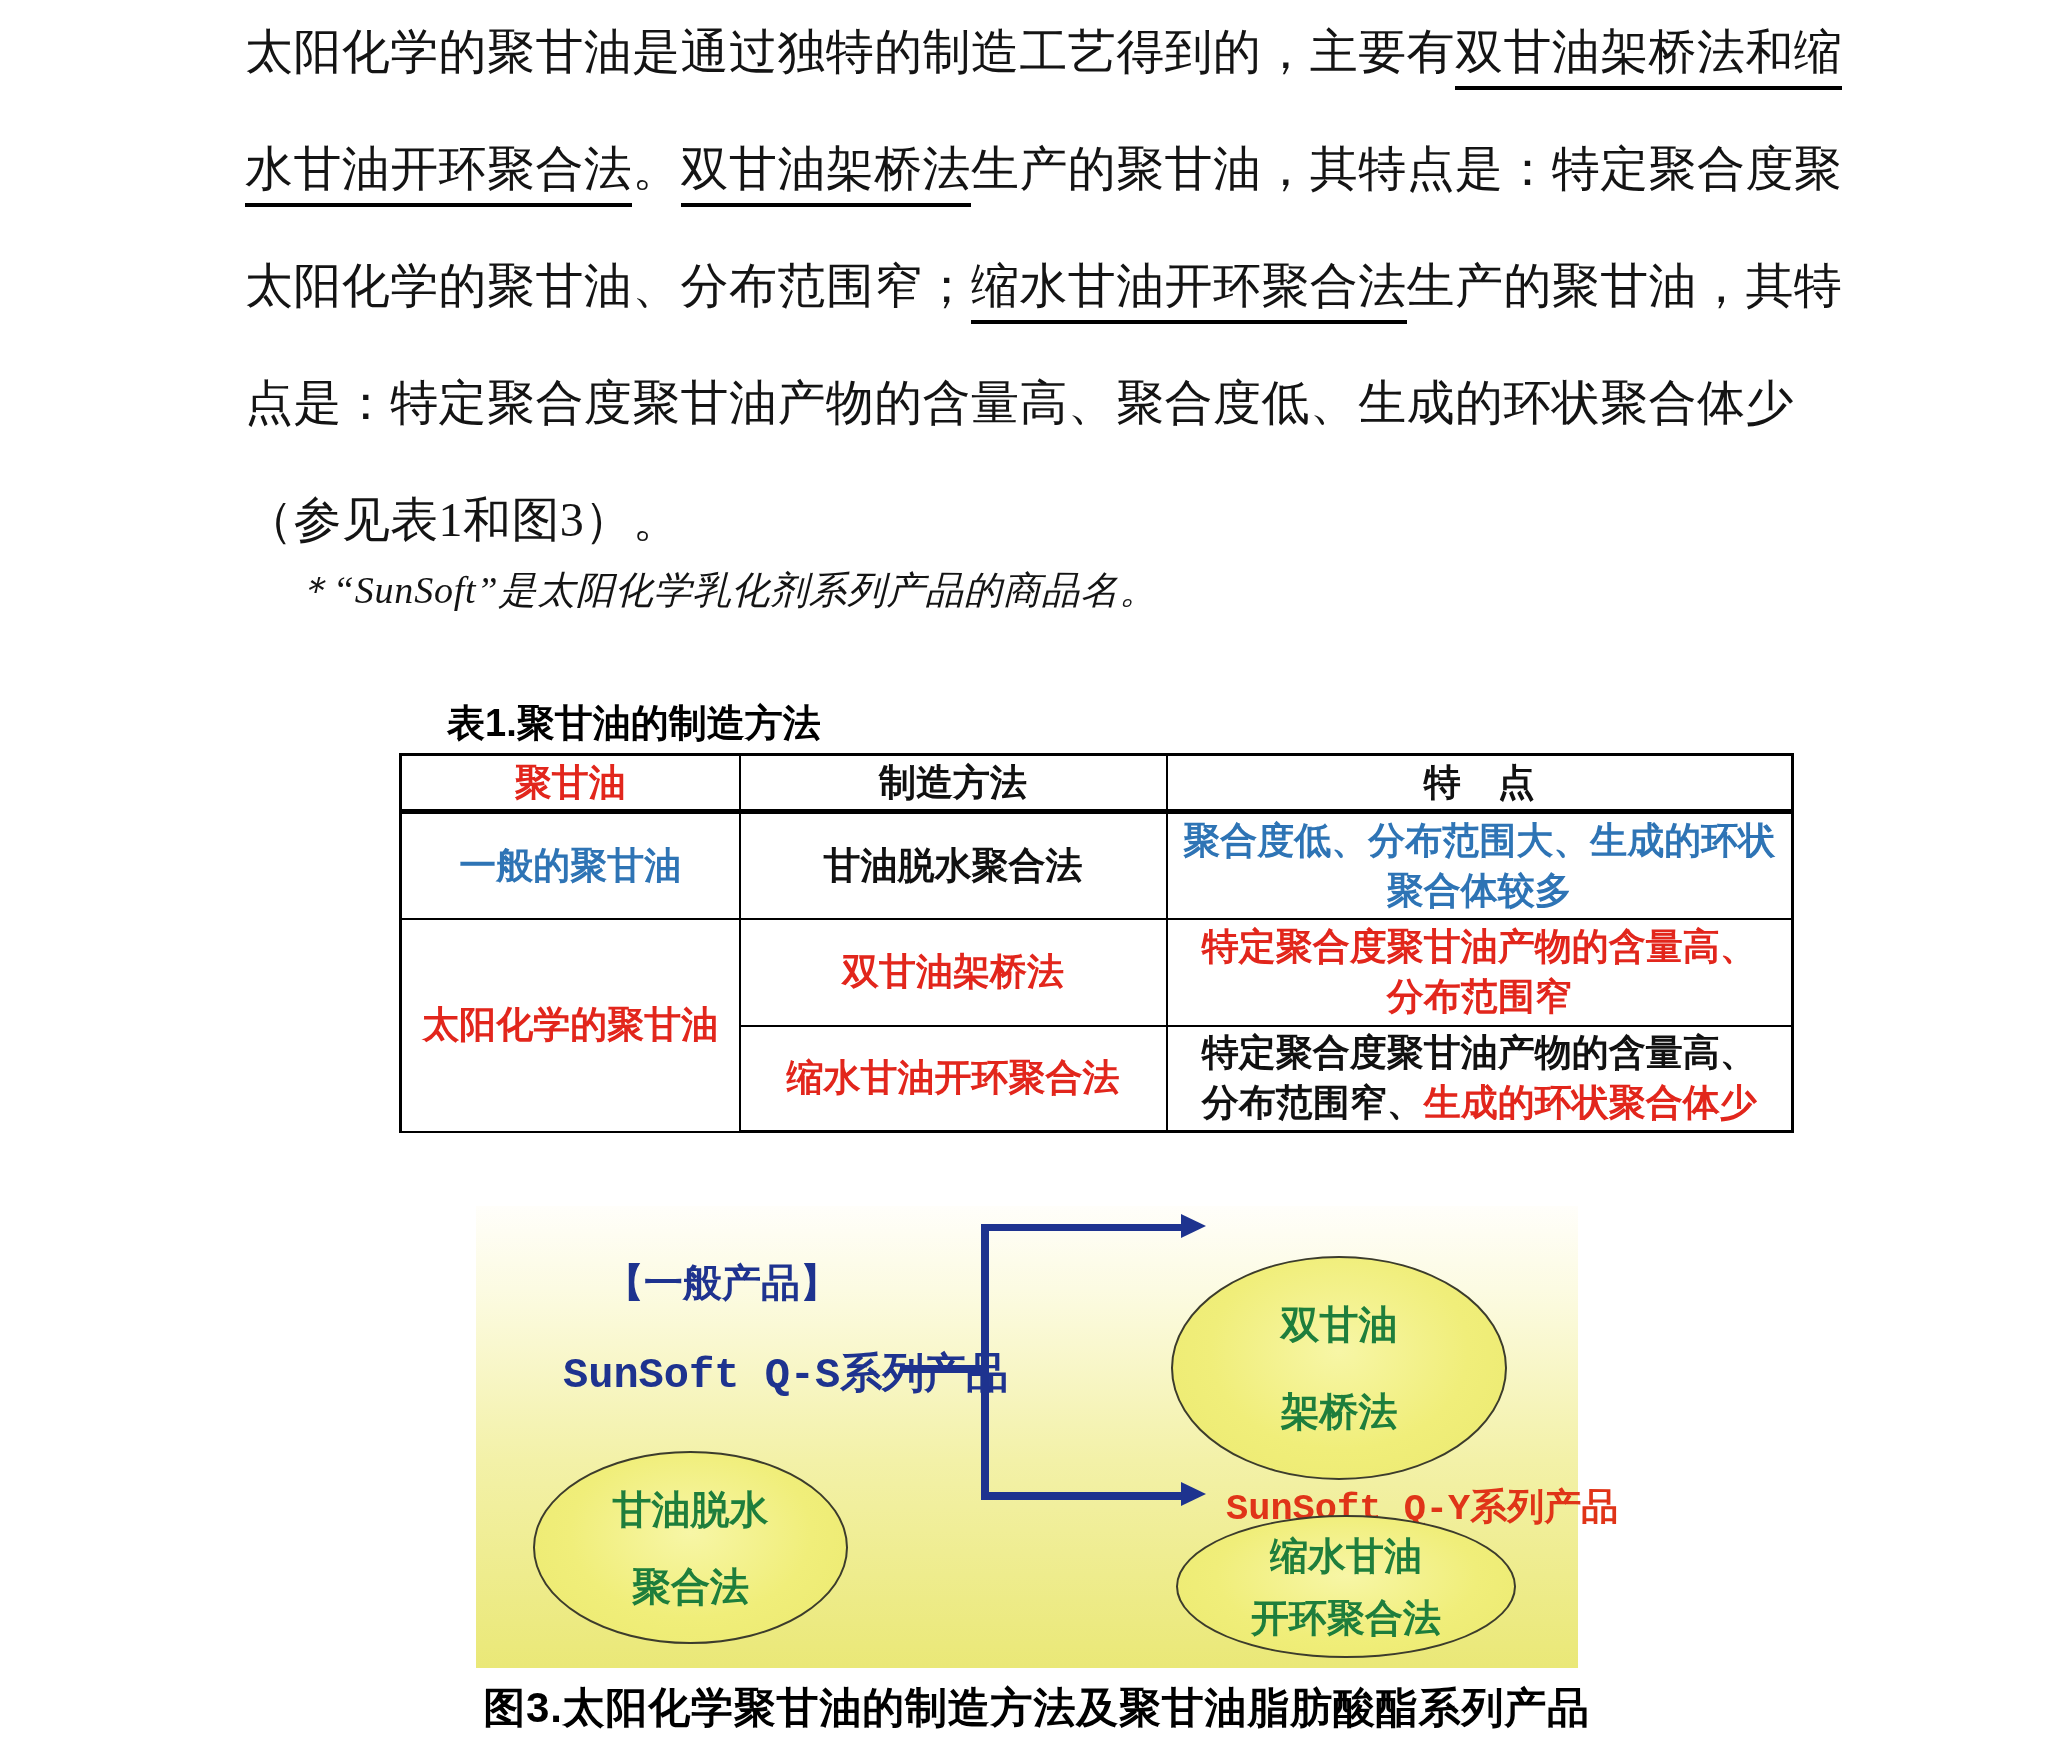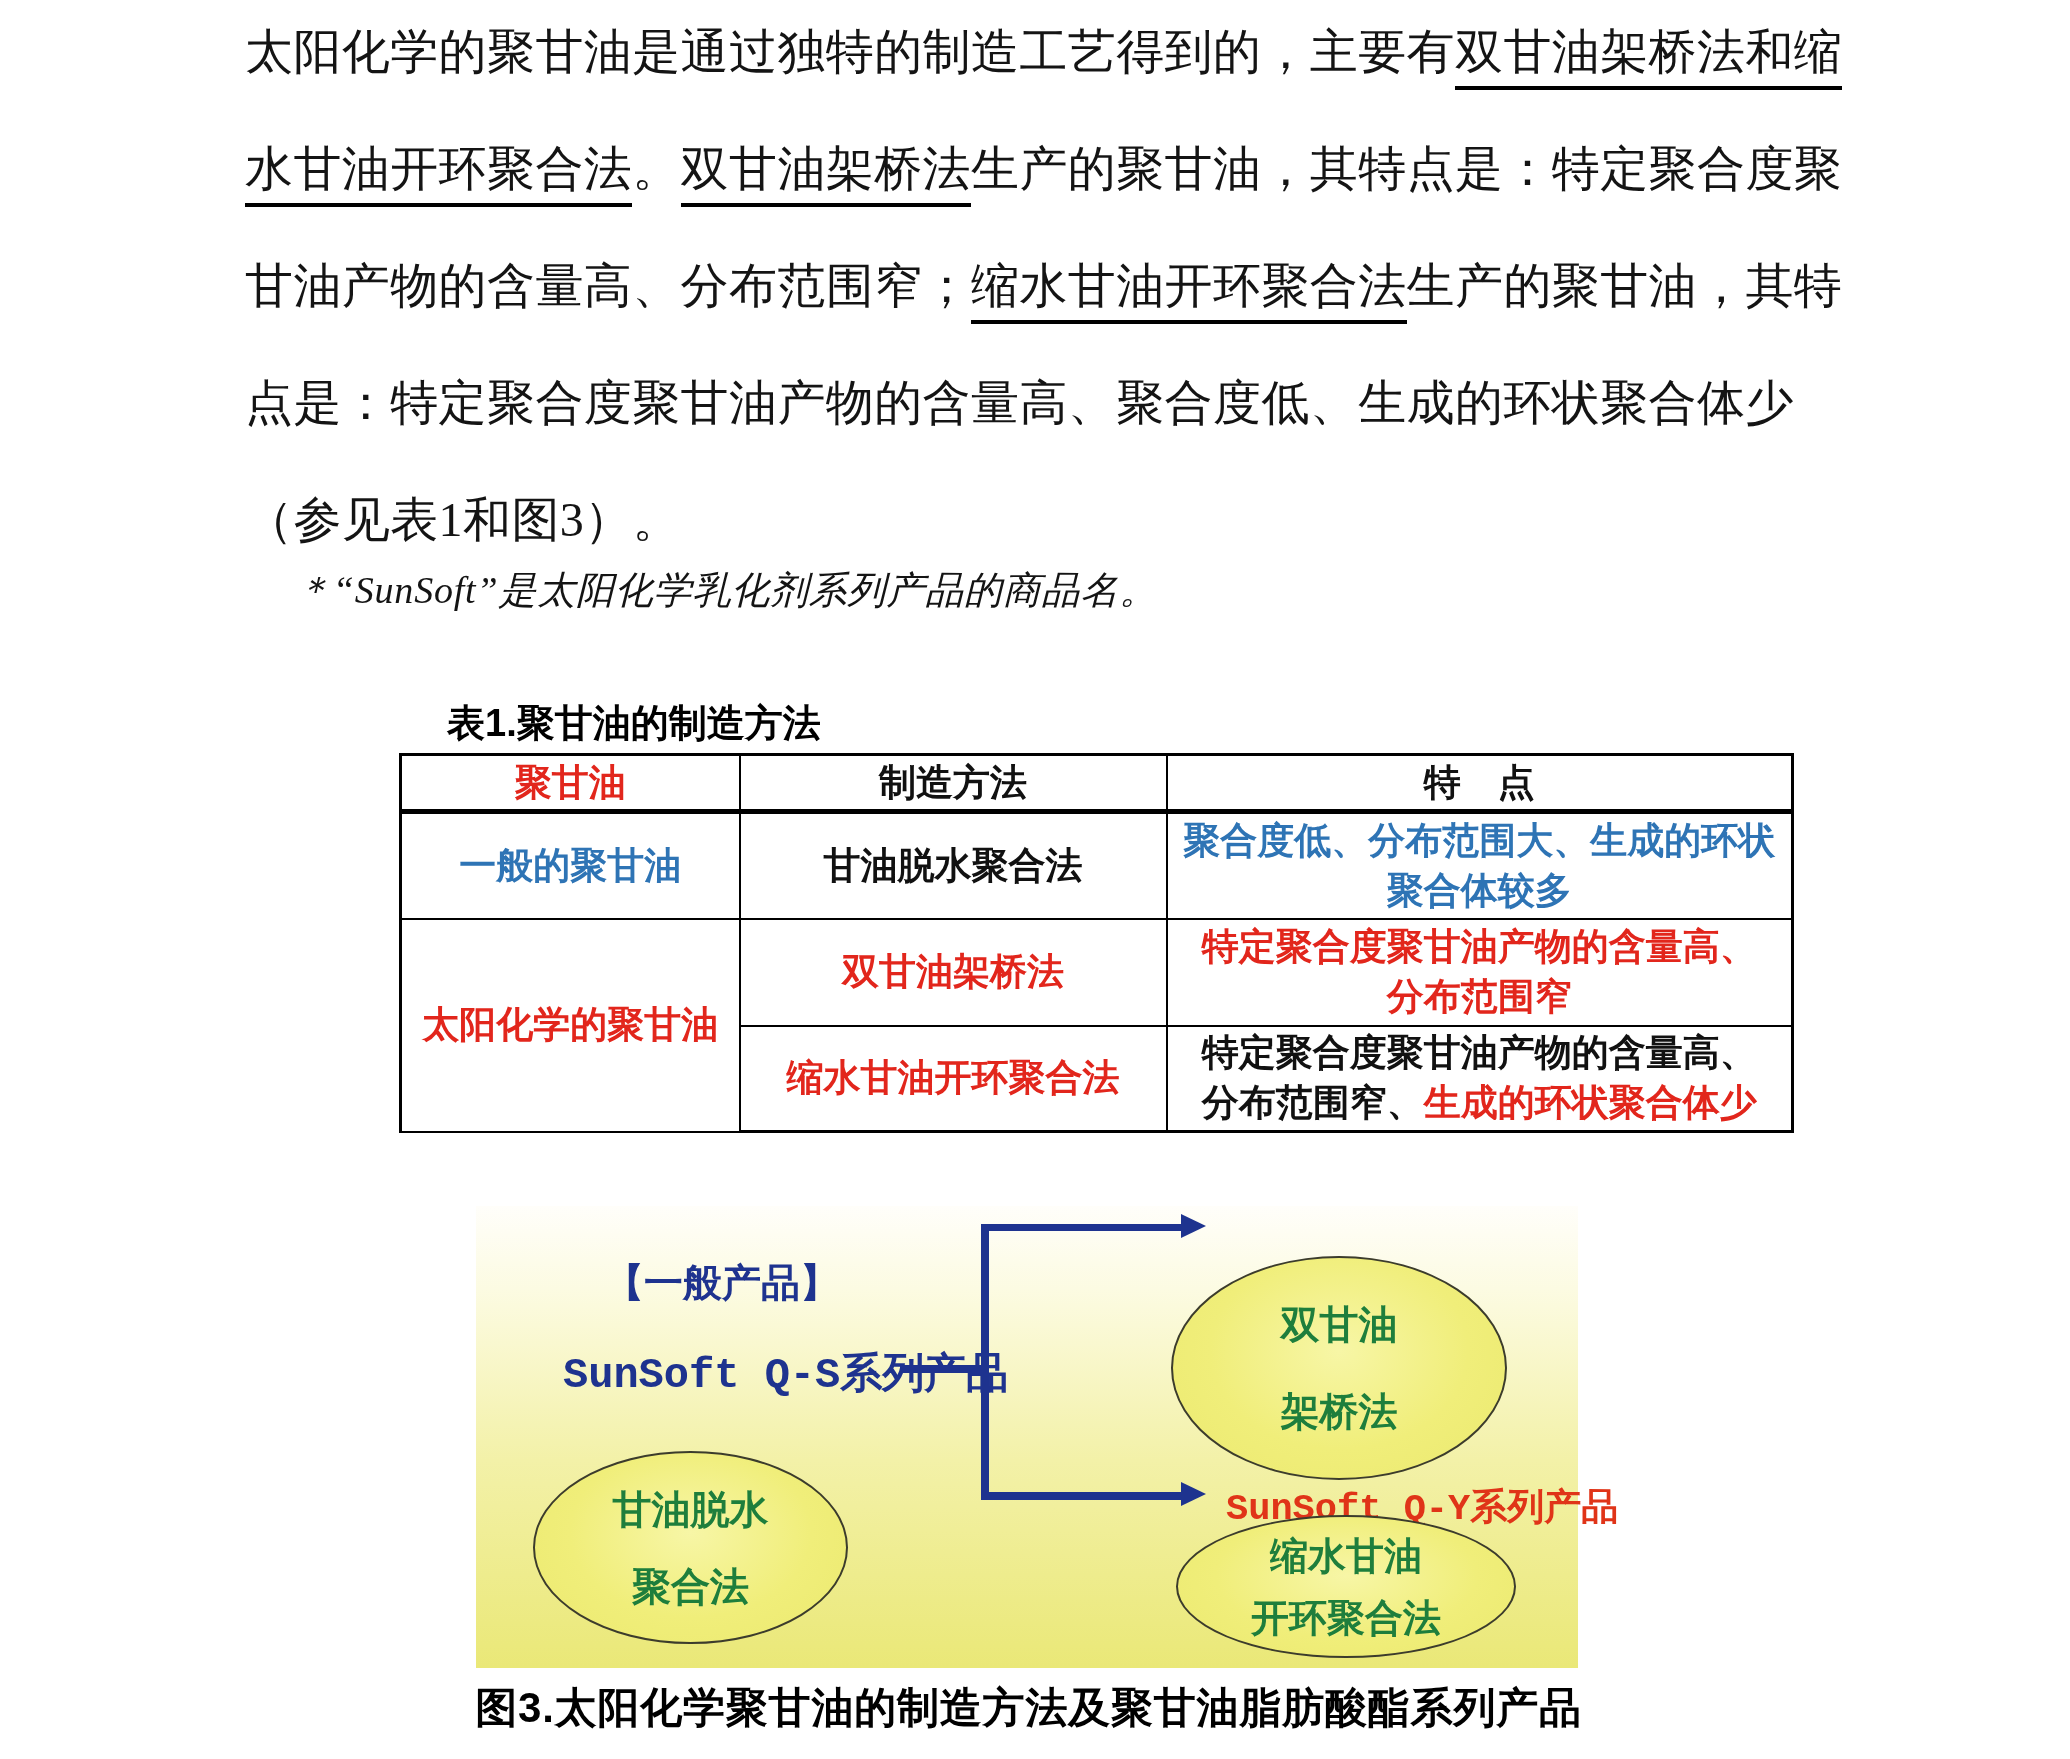--- a/index.html
+++ b/index.html
@@ -52,34 +52,34 @@
     background:radial-gradient(ellipse at 50% 42%,#f7f6a6 0%,#f0ee7a 55%,#ebe96e 100%);
     display:flex;flex-direction:column;align-items:center;justify-content:center;
     color:#1e7e3c;font-weight:bold;text-align:center;
     font-family:"Liberation Sans","DejaVu Sans",sans-serif;
   }
   .el-left{left:57px;top:245px;width:311px;height:189px;font-size:39px;line-height:77px;}
   .el-top{left:695px;top:50px;width:332px;height:220px;font-size:39px;line-height:87px;}
   .el-bot{left:700px;top:309px;width:336px;height:139px;font-size:38px;line-height:62px;align-items:center;}
   
   .caption{
-    position:absolute;left:0;top:1680px;width:2057px;text-align:center;
+    position:absolute;left:8px;top:1680px;width:2057px;text-align:center;
     font-family:"Liberation Sans","DejaVu Sans",sans-serif;
     font-size:42px;font-weight:bold;color:#000;letter-spacing:0.8px;
   }
 </style>
 </head>
 <body>
 
 <div class="page">
 
   <div class="para">
     <div class="para-line"><span>太阳化学的聚甘油是通过独特的制造工艺得到的，主要有</span><span class="u">双甘油架桥法和缩</span></div>
     <div class="para-line"><span class="u">水甘油开环聚合法</span><span>。</span><span class="u">双甘油架桥法</span><span>生产的聚甘油，其特点是：特定聚合度聚</span></div>
-    <div class="para-line"><span>甘油产物的含量高、分布范围窄；</span><span class="u">缩水甘油开环聚合法</span><span>生产的聚甘油，其特</span></div>
+    <div class="para-line"><span>太阳化学的聚甘油、分布范围窄；</span><span class="u">缩水甘油开环聚合法</span><span>生产的聚甘油，其特</span></div>
     <div class="para-line">点是：特定聚合度聚甘油产物的含量高、聚合度低、生成的环状聚合体少</div>
     <div class="para-line">（参见表1和图3）。</div>
   </div>
 
   <div class="note">＊“SunSoft”是太阳化学乳化剂系列产品的商品名。</div>
 
   <div class="table-block">
     <div class="table-title">表1.聚甘油的制造方法</div>
     <table class="t1">
       <colgroup>

